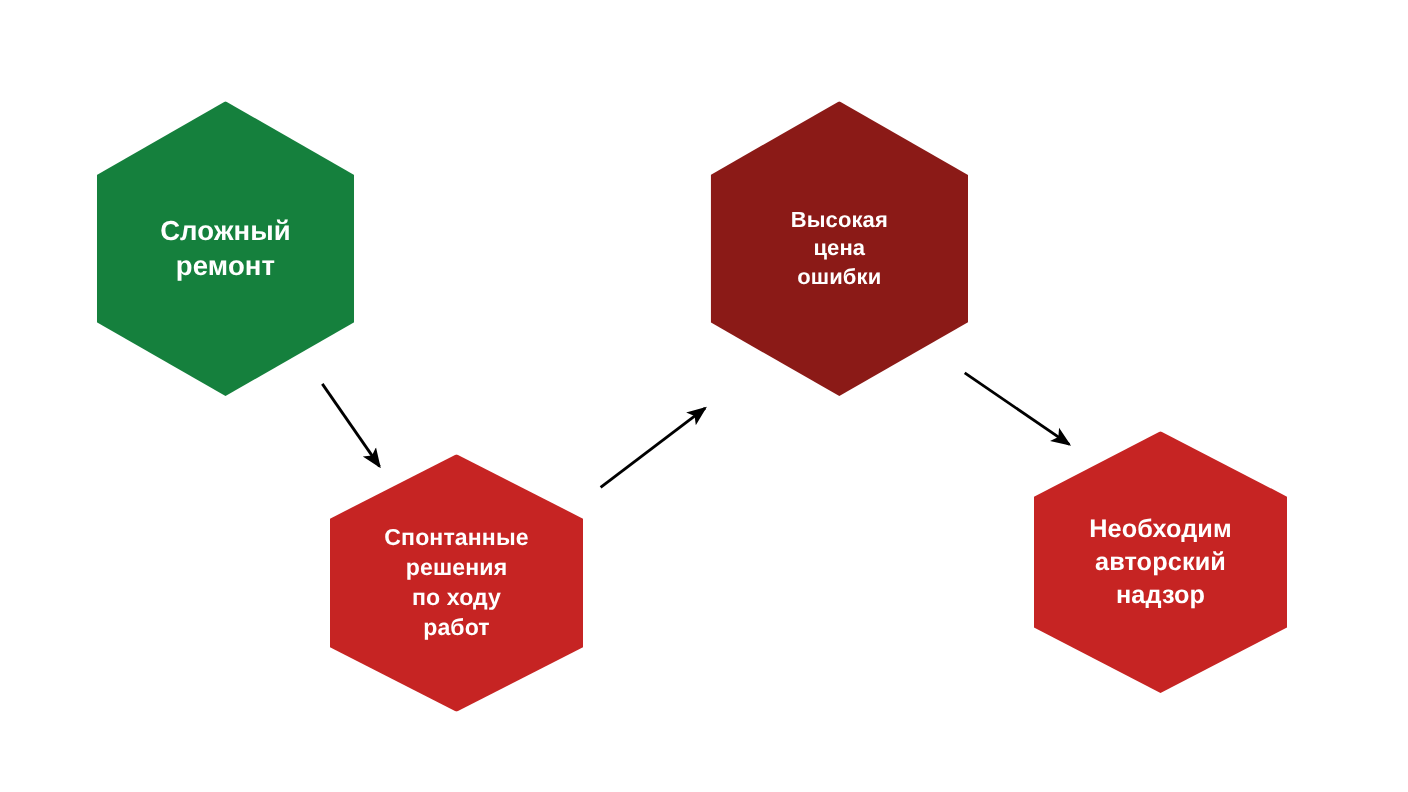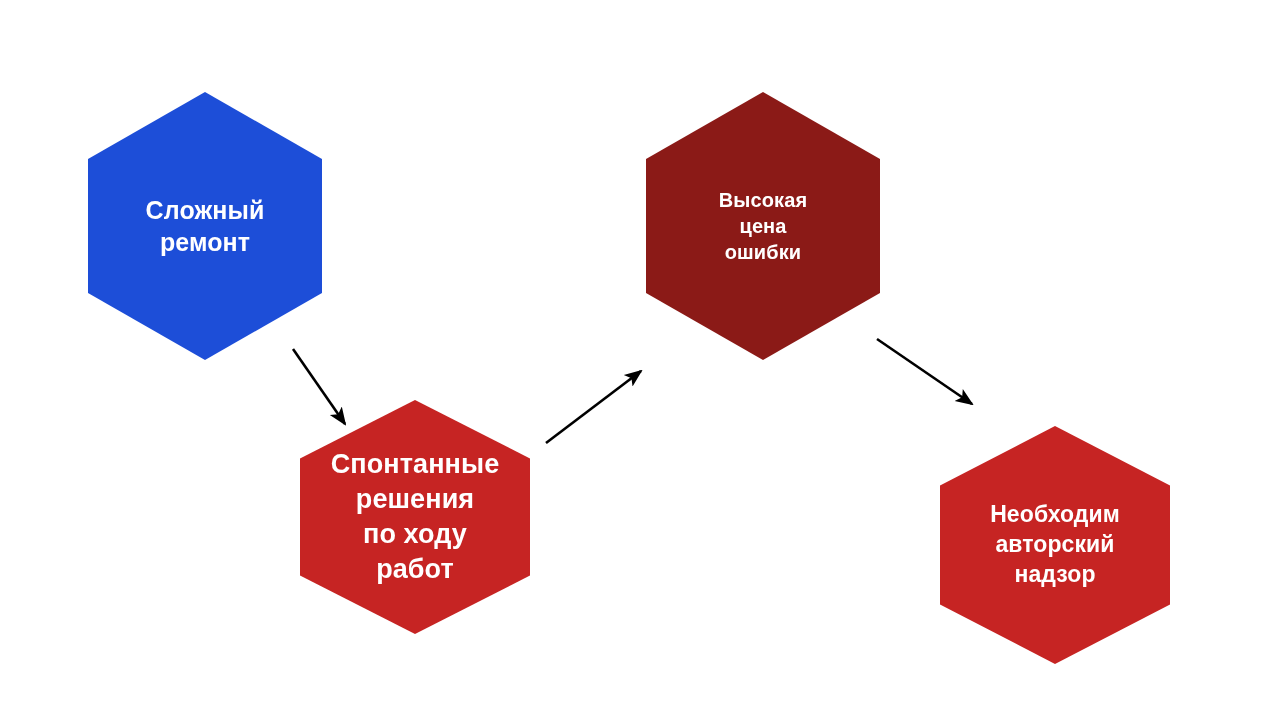--- a/index.html
+++ b/index.html
@@ -70,30 +70,30 @@
     left: 646px;
     top: 92px;
     width: 234px;
     height: 268px;
     font-size: 20px;
   }
 
   
   #node-spontaneous-decisions {
     left: 300px;
-    top: 400px;
+    top: 413px;
     width: 230px;
     height: 234px;
-    font-size: 27px;
+    font-size: 21px;
   }
 
   
   #node-author-supervision {
     left: 940px;
-    top: 426px;
+    top: 392px;
     width: 230px;
     height: 238px;
     font-size: 23px;
   }
 </style>
 </head>
 <body>
 
 <div id="diagram-canvas" style="background-color: rgb(255, 255, 255);">
 
@@ -104,21 +104,21 @@
       </marker>
     </defs>
 
     <line x1="293" y1="349" x2="345" y2="424" stroke="#000000" stroke-width="2.6" marker-end="url(#arrowhead)"></line>
 
     <line x1="546" y1="443" x2="641" y2="371" stroke="#000000" stroke-width="2.6" marker-end="url(#arrowhead)"></line>
 
     <line x1="877" y1="339" x2="972" y2="404" stroke="#000000" stroke-width="2.6" marker-end="url(#arrowhead)"></line>
   </svg>
 
-  <div class="hex-node" id="node-complex-renovation" style="background-color: #1d4ed8; color: rgb(255, 255, 255);">
+  <div class="hex-node" id="node-complex-renovation" style="background-color: #15803d; color: rgb(255, 255, 255);">
     <span class="hex-label">Сложный
 ремонт</span>
   </div>
 
   <div class="hex-node" id="node-high-error-cost" style="background-color: rgb(139, 26, 23); color: rgb(255, 255, 255);">
     <span class="hex-label">Высокая
 цена
 ошибки</span>
   </div>
 

